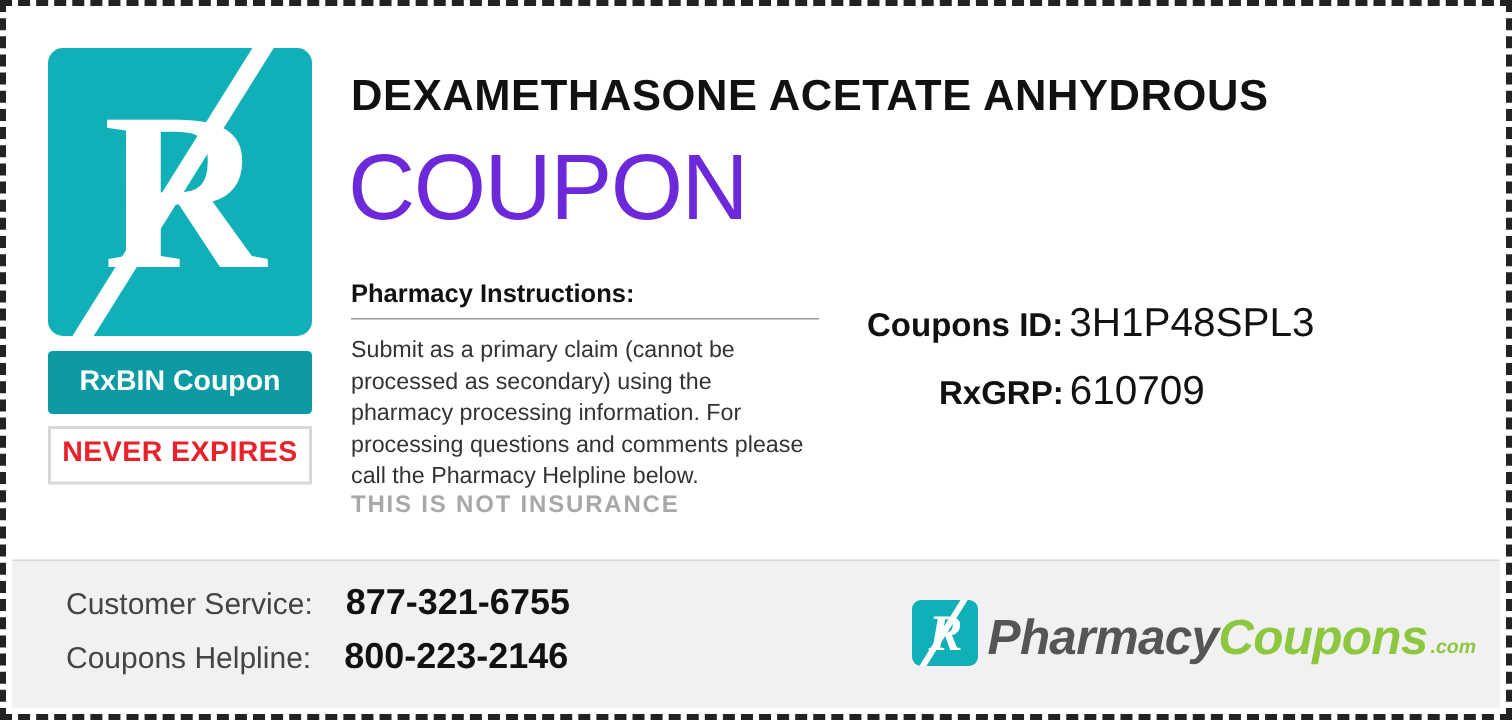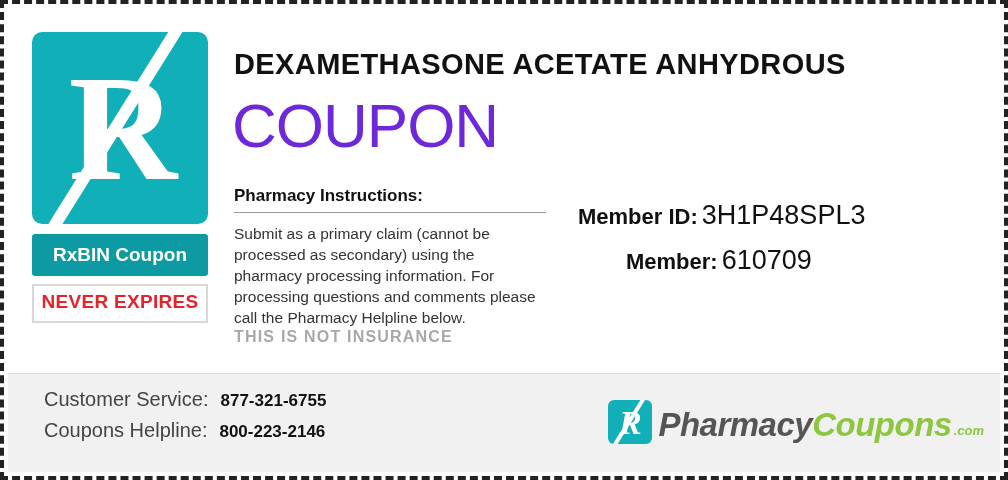--- a/index.html
+++ b/index.html
@@ -192,24 +192,24 @@
     left: 36px;
     top: 14px;
   }
   .phone-line {
     font-size: 20px;
     color: #444444;
     margin-bottom: 8px;
     white-space: nowrap;
   }
   .phone-line .num {
-    font-size: 17px;
-    font-weight: bold;
-    color: #111111;
-    margin-left: 12px;
+    font-size: 24px;
+    font-weight: bold;
+    color: #111111;
+    margin-left: 22px;
   }
 
   .brand {
     position: absolute;
     right: 16px;
     top: 26px;
     display: flex;
     align-items: flex-end;
     font-style: italic;
   }
@@ -278,25 +278,25 @@
 
     <div class="instructions">
       <div class="col-heading">Pharmacy Instructions:</div>
       <div class="instr-body">Submit as a primary claim (cannot be processed as secondary) using the pharmacy processing information. For processing questions and comments please call the Pharmacy Helpline below.</div>
       <div class="not-insurance">THIS IS NOT INSURANCE</div>
     </div>
 
     <div class="processing">
 
       <div class="proc-row r1">
-        <span class="lbl">Member ID:</span><span class="val">3H1P48SPL3</span>
+        <span class="lbl">Coupons ID:</span><span class="val">3H1P48SPL3</span>
       </div>
 
       <div class="proc-row r2">
-        <span class="lbl">Member:</span><span class="val">610709</span>
+        <span class="lbl">RxGRP:</span><span class="val">610709</span>
       </div>
 
     </div>
 
   </div>
 
   <div class="footer">
     <div class="phones">
       <div class="phone-line">
         <span>Customer Service:</span><span class="num">877-321-6755</span>

